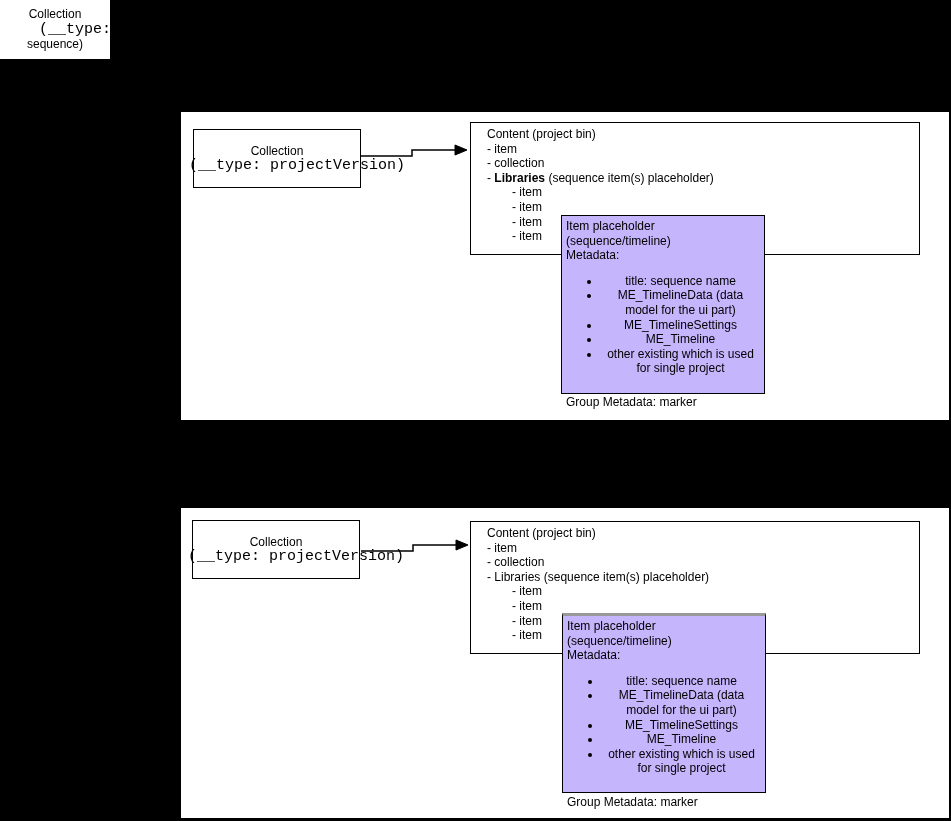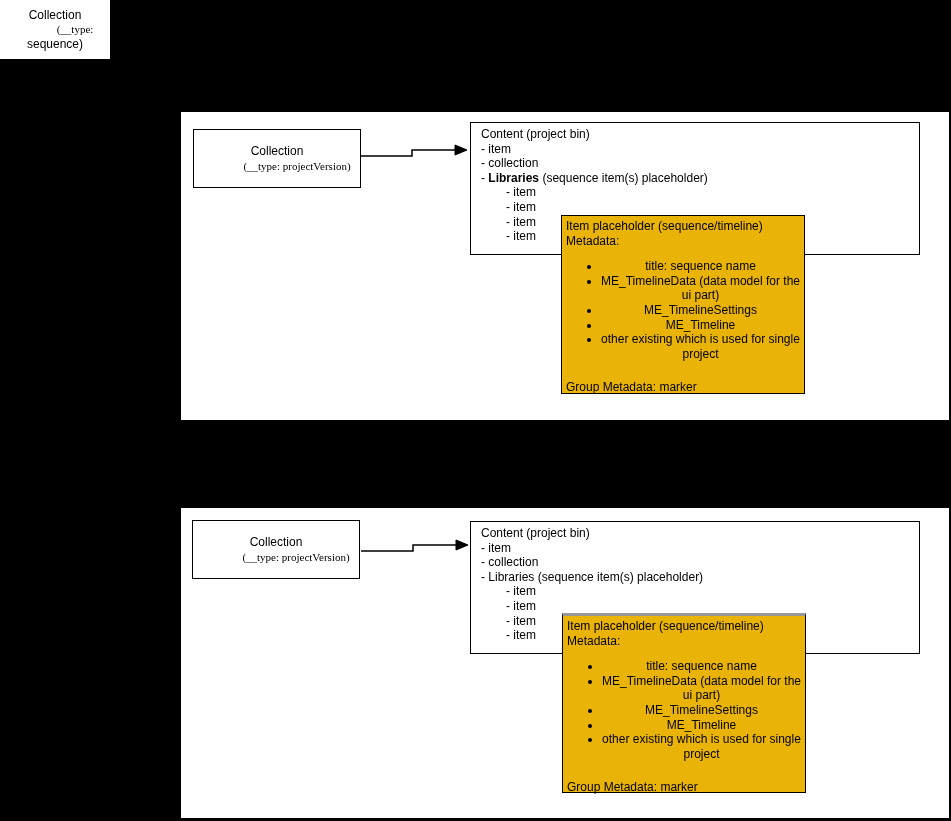--- a/index.html
+++ b/index.html
@@ -4,21 +4,21 @@
 <style>
   * { margin: 0; padding: 0; box-sizing: border-box; }
   html, body { width: 951px; height: 821px; }
   body {
     position: relative;
     background: #000000;
     font-family: "Liberation Sans", sans-serif;
     color: #000000;
     overflow: hidden;
   }
-  .mono { font-family: Liberation Serif, serif; font-size: 11px; margin-left: 40px; }
+  .mono { font-family: Liberation Mono, monospace; font-size: 15px; margin-left: 40px; }
 
   
   .root-box {
     position: absolute; left: 0; top: 0; width: 110px; height: 59px;
     background: #ffffff;
     display: flex; flex-direction: column; align-items: center; justify-content: center;
     font-size: 12px; line-height: 14.5px; text-align: center;
   }
 
   
@@ -42,31 +42,31 @@
   
   .arrow-svg { position: absolute; width: 114px; height: 22px; }
   .p1 .arrow-svg { left: 175px; top: 28px; }
   .p2 .arrow-svg { left: 176px; top: 27px; }
 
   
   .content-box {
     position: absolute; width: 450px; height: 133px;
     background: #ffffff; border: 1px solid #000000;
     font-size: 12px; line-height: 14.6px;
-    padding: 4px 4px 0 10px;
+    padding: 4px 4px 0 16px;
   }
   .p1 .content-box { left: 289px; top: 10px; }
   .p2 .content-box { left: 289px; top: 13px; }
   .content-box .sub { padding-left: 25px; }
   .lib-label.bold { font-weight: bold; }
 
   
   .item-box {
-    position: absolute; width: 244px; height: 179px;
-    background: #eab308; border: 1px solid #000000;
+    position: absolute; width: 204px; height: 179px;
+    background: #c4b5fd; border: 1px solid #000000;
     font-size: 12px; line-height: 14.6px;
     padding: 3px 4px;
   }
   .p1 .item-box { left: 380px; top: 103px; }
   .p2 .item-box { left: 381px; top: 105px; height: 180px; }
   .item-box.gray-top { border-top: 3px solid #999999; }
   .item-box ul { margin: 11px 0 0 0; padding-left: 35px; }
   .item-box ul li { margin: 0; text-align: center; }
   .item-box .footer { margin-top: 19px; }
 </style>

